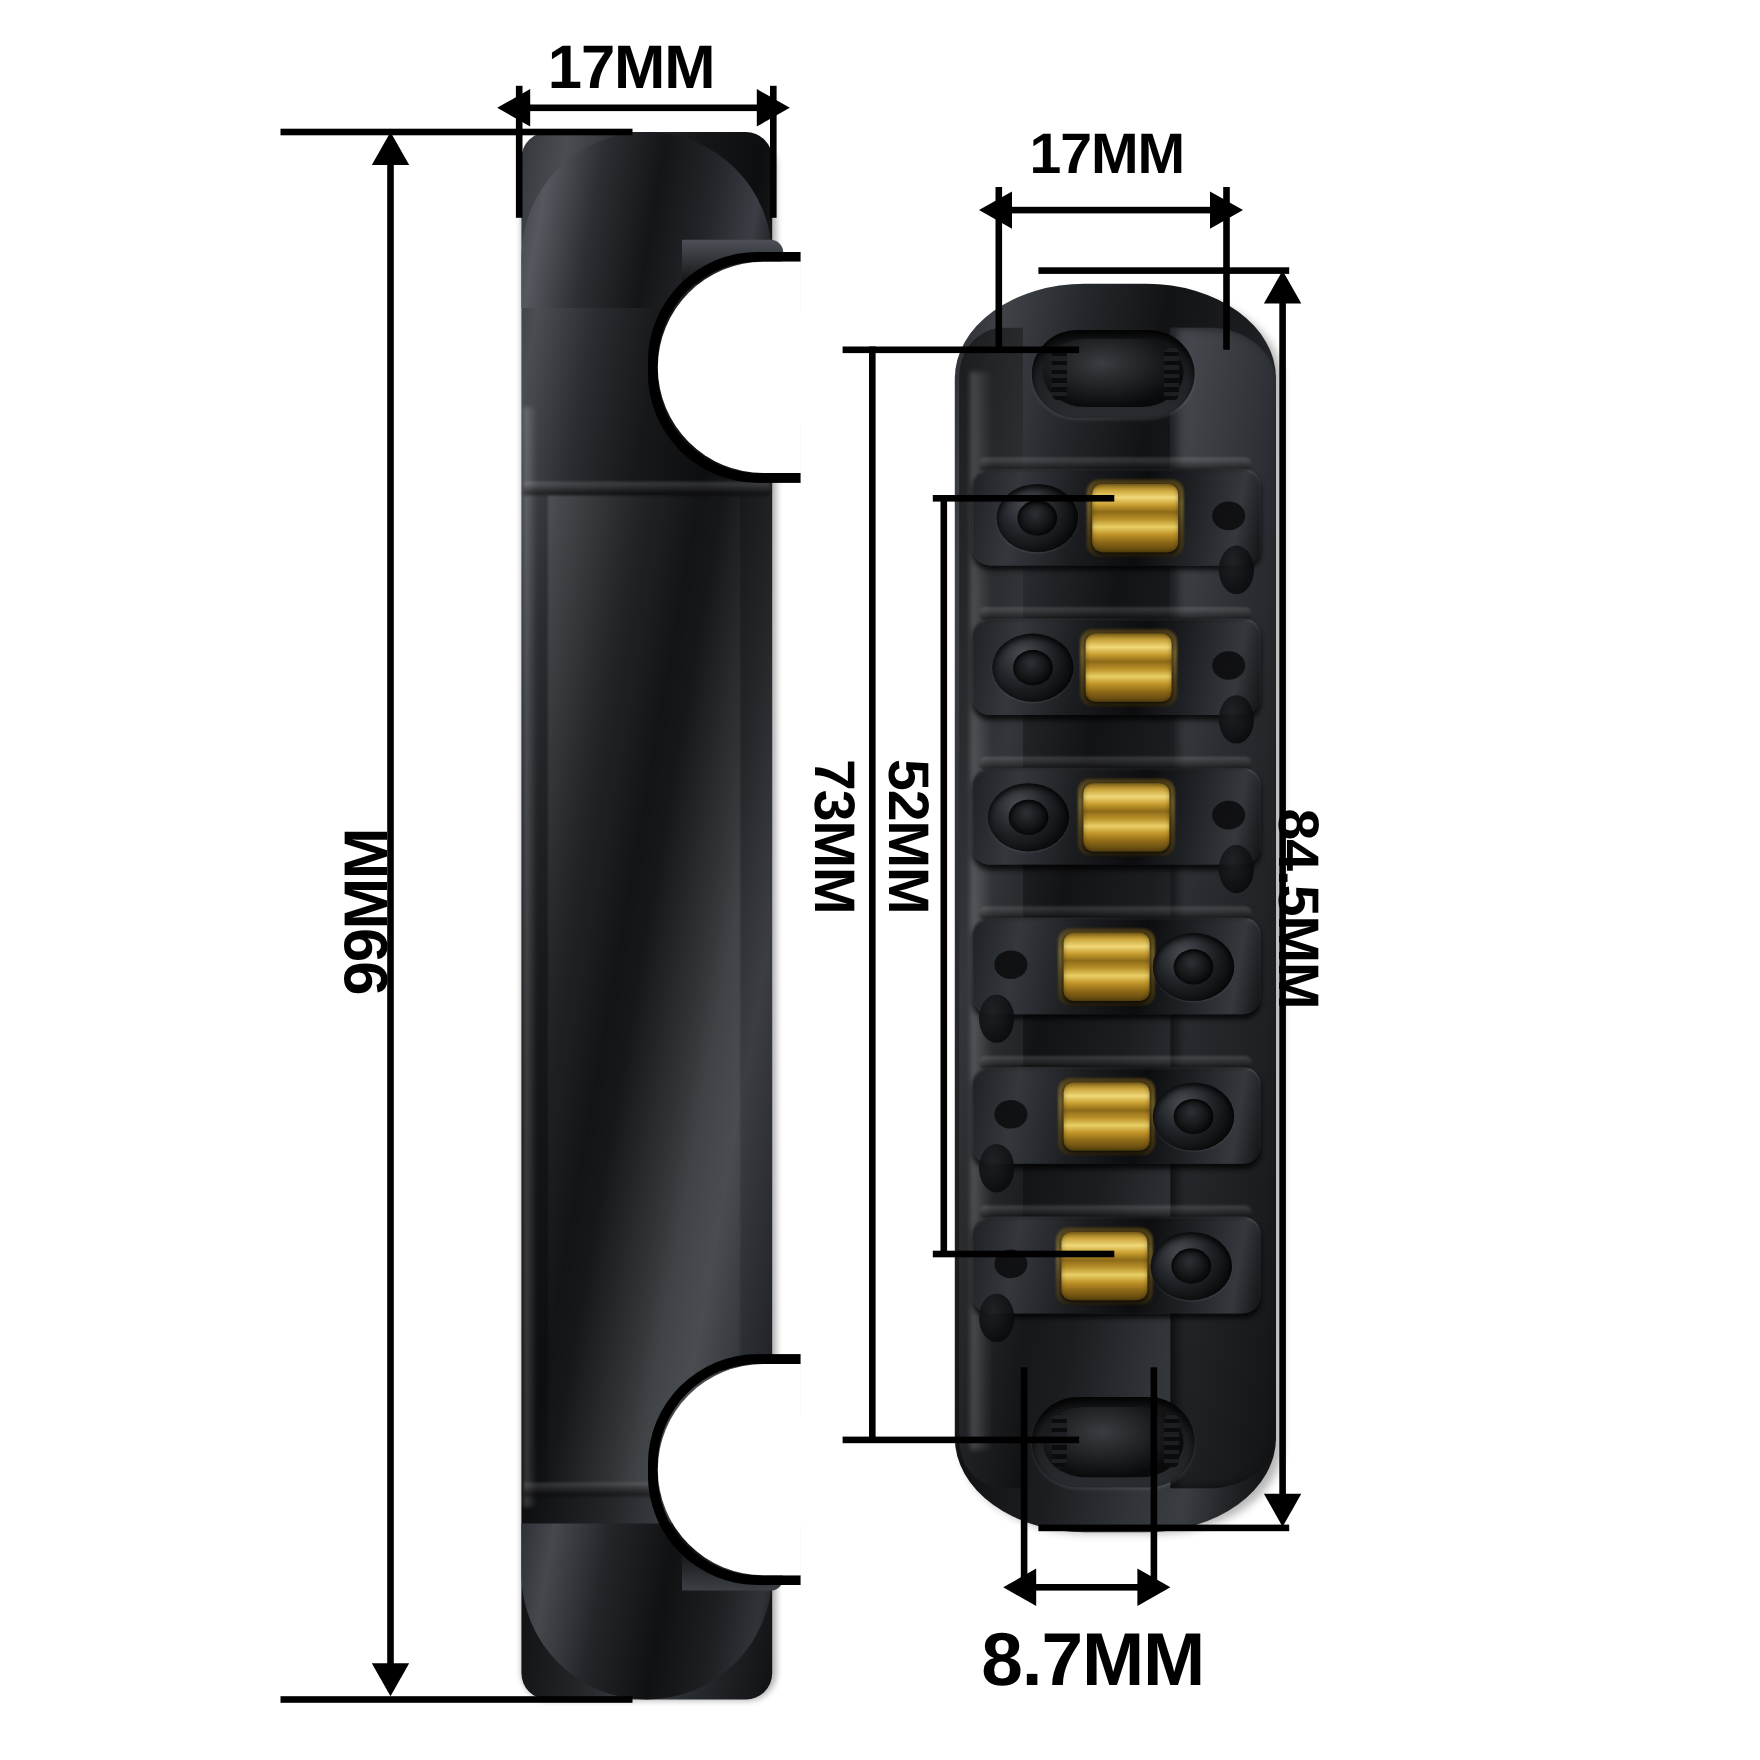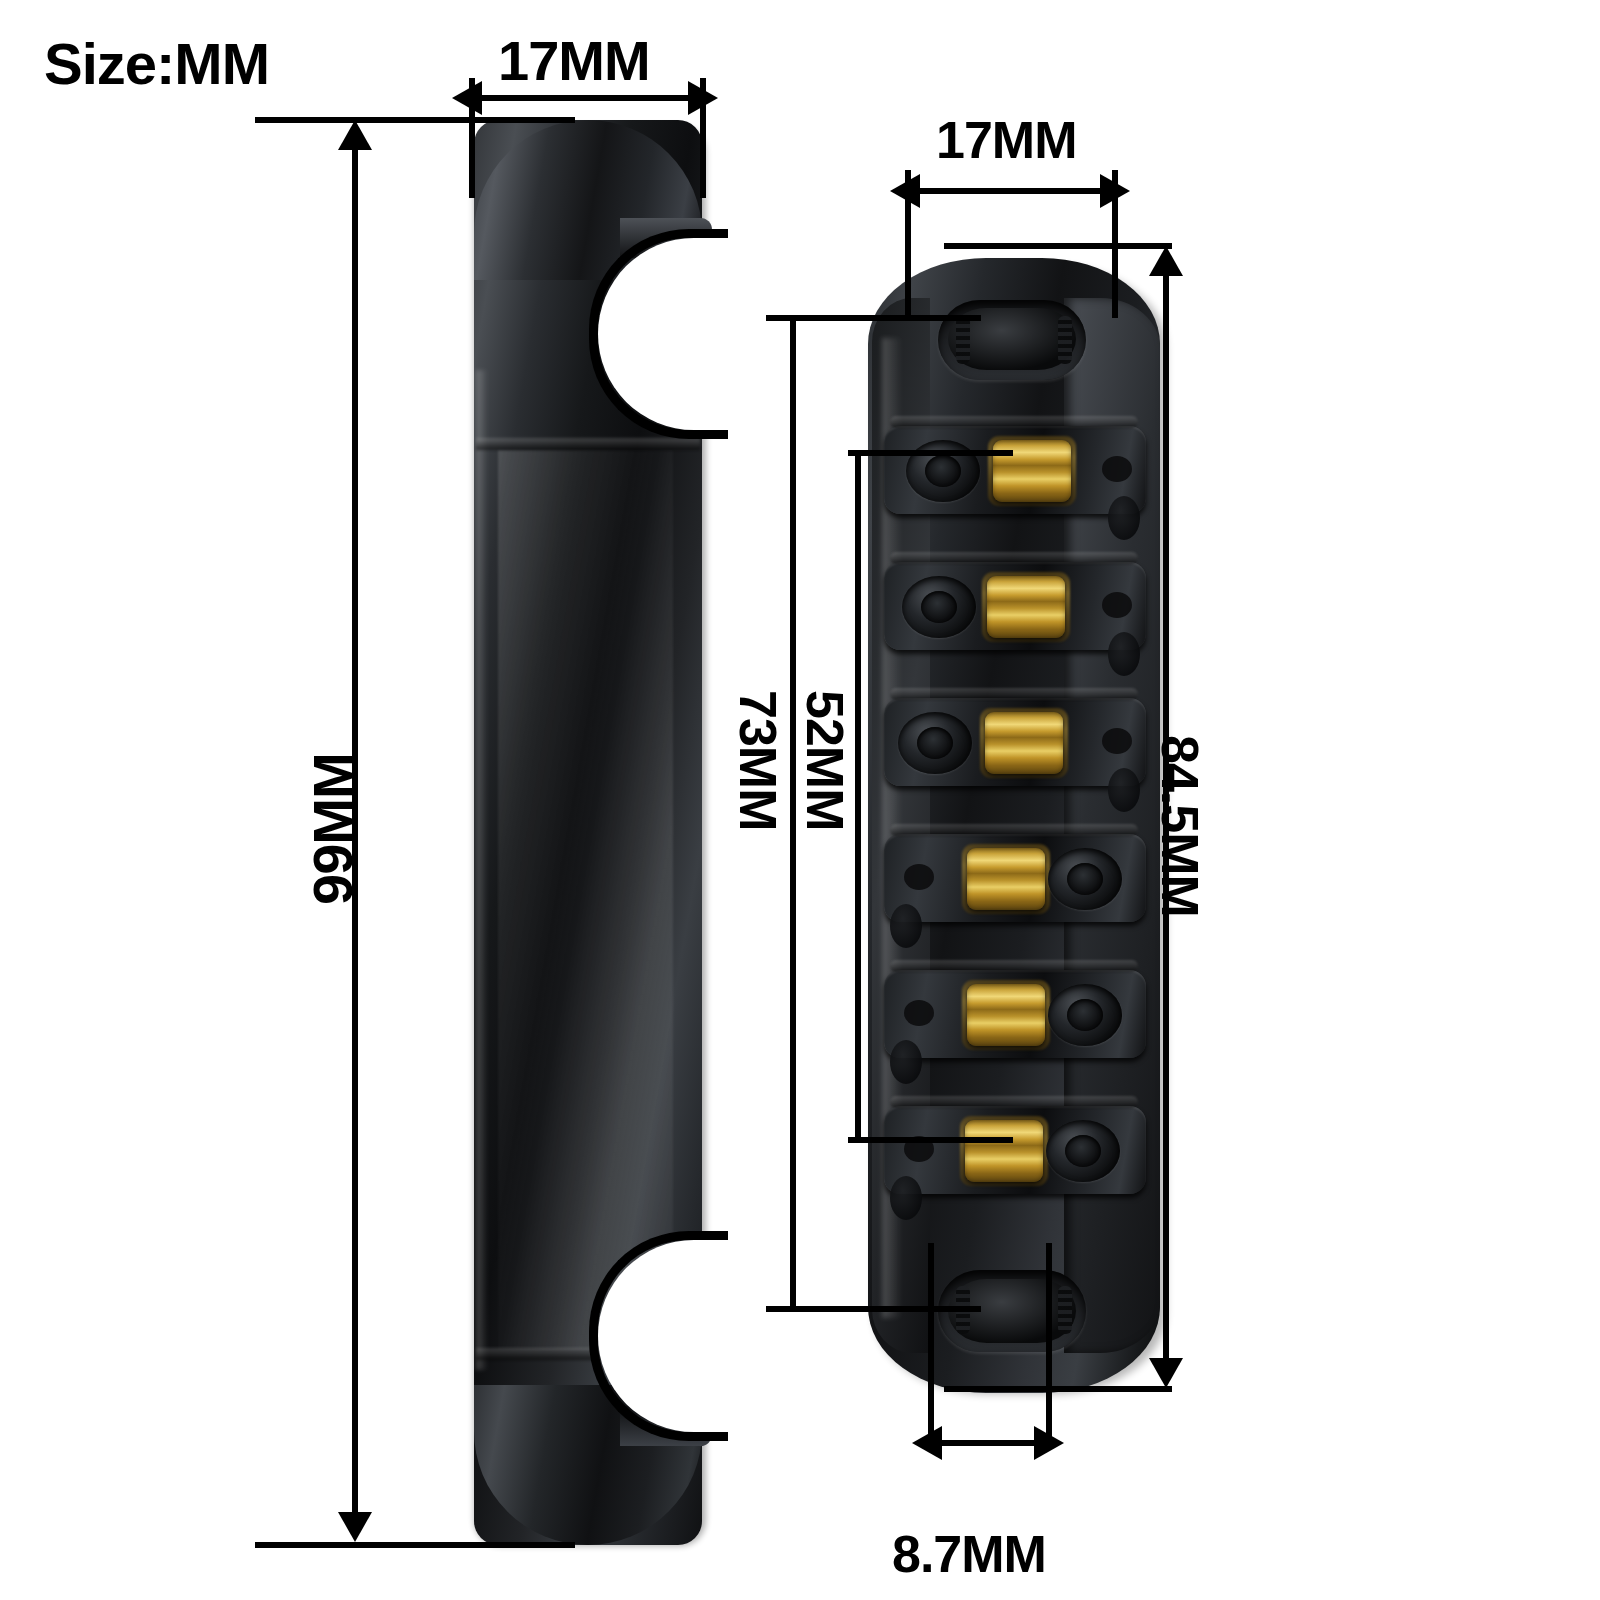--- a/index.html
+++ b/index.html
@@ -7,21 +7,21 @@
        font-family:"Liberation Sans", sans-serif;}
 
   #stage{position:absolute;left:0;top:0;width:1600px;height:1600px;}
 
   
   .lbl{position:absolute;font-weight:bold;color:#000;white-space:nowrap;
        letter-spacing:-1px;font-family:"Liberation Sans", sans-serif;}
   .size-title{left:44px;top:30px;font-size:58px;}
   .d17a{left:498px;top:28px;font-size:56px;}
   .d17b{left:936px;top:110px;font-size:52px;}
-  .d87 {left:892px;top:1524px;font-size:52px;}
+  .d87 {left:892px;top:1470px;font-size:68px;}
 
   .rotL{transform-origin:0 0;transform:rotate(-90deg);}
   .rotR{transform-origin:0 0;transform:rotate(90deg);}
 
   .d99 {left:300px;  top:905px;  font-size:56px;}
   .d73 {left:788px;  top:690px;  font-size:52px;}
   .d52 {left:855px;  top:690px;  font-size:52px;}
   .d845{left:1210px; top:735px;  font-size:52px;}
 
   
@@ -184,21 +184,20 @@
   
   .pin{position:absolute;width:32px;height:44px;border-radius:50%;
      background:radial-gradient(ellipse at 40% 34%,#1e2023,#07080a 80%);
      opacity:.9;}
 </style>
 </head>
 <body>
 
 <div id="stage">
 
-  <div class="lbl size-title">Size:MM</div>
 
   <div class="lbl d17a">17MM</div>
 
   <div class="lbl d17b">17MM</div>
 
   <div class="lbl d87">8.7MM</div>
 
   <div class="lbl rotL d99">99MM</div>
 
   <div class="lbl rotR d73">73MM</div>

